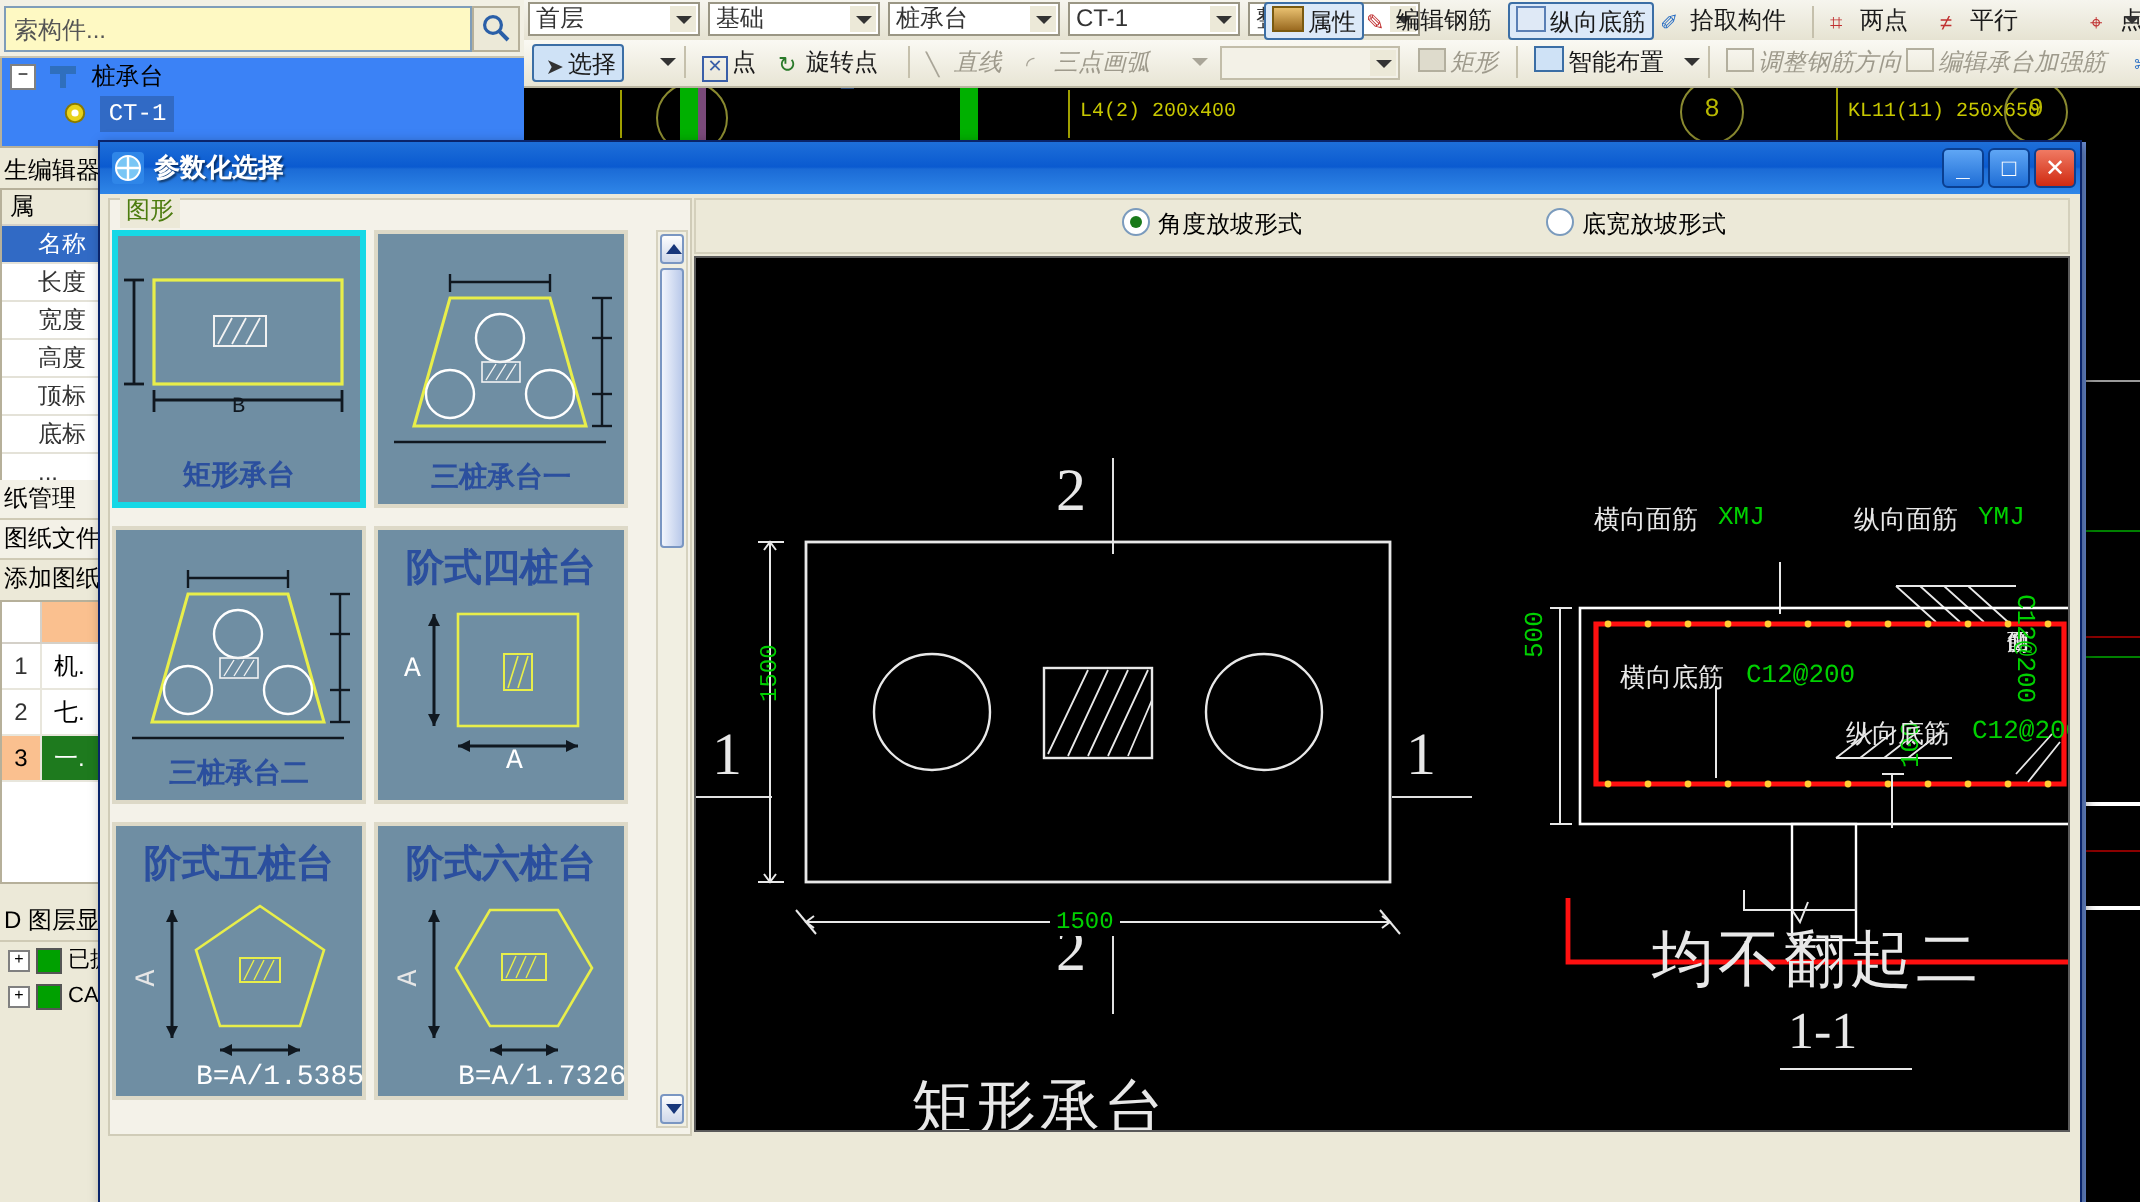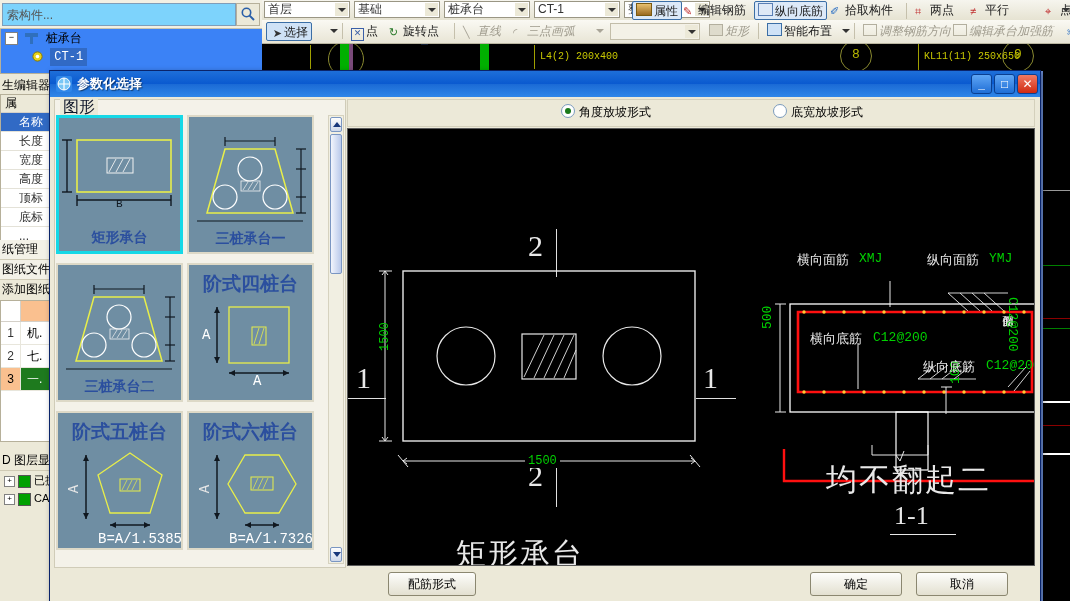--- a/index.html
+++ b/index.html
@@ -9,21 +9,21 @@
     font-family:"Liberation Sans","DejaVu Sans",sans-serif;
     font-size:12px;
     -webkit-font-smoothing:none;
   }
   
   #app-bg{position:absolute;inset:0;background:#ece9d8;}
 
   
   #left-panel{position:absolute;left:0;top:0;width:262px;height:601px;background:#ece9d8;}
   #search-row{position:absolute;left:0;top:0;width:262px;height:28px;background:#f2f0e4;border-bottom:1px solid #c8c4b0;}
-  #search-box{position:absolute;left:2px;top:3px;width:232px;height:21px;background:#7dd3fc;border:1px solid #7f9db9;}
+  #search-box{position:absolute;left:2px;top:3px;width:232px;height:21px;background:#fef9c3;border:1px solid #7f9db9;}
   #search-box .ph{position:absolute;left:4px;top:3px;color:#555;font-size:12px;}
   #search-btn{position:absolute;left:236px;top:3px;width:22px;height:21px;background:#ece9d8;border:1px solid #b6b09a;}
   #search-btn svg{position:absolute;left:3px;top:2px;}
 
   #tree{position:absolute;left:0;top:29px;width:262px;height:44px;background:#3b82f6;border:1px solid #b6b09a;border-top:none;}
   .tree-row{position:relative;height:18px;line-height:18px;font-size:12px;color:#000;white-space:nowrap;}
   .tree-row.lvl1{padding-left:4px;}
   .tree-row.lvl2{padding-left:30px;}
   .tree-sel{background:#316ac5;color:#fff;display:inline-block;padding:0 4px;font-family:"Liberation Mono",monospace;font-size:12px;}
   .expander{display:inline-block;width:11px;height:11px;border:1px solid #808080;background:#fff;
@@ -100,21 +100,21 @@
      text-shadow:1px 1px 1px rgba(0,0,0,.5);}
   #dlg-title .dicon{position:absolute;left:6px;top:5px;width:16px;height:16px;background:#2f86e8;border-radius:2px;}
   .wbtn{position:absolute;top:3px;width:21px;height:20px;border:1px solid #0a3f91;border-radius:3px;box-sizing:border-box;}
   .wbtn.min{left:921px;background:linear-gradient(#5fa6f5,#1f6ed6);}
   .wbtn.max{left:944px;background:linear-gradient(#5fa6f5,#1f6ed6);}
   .wbtn.cls{left:967px;background:linear-gradient(#f07a63,#d02a11);}
   .wbtn .g{position:absolute;color:#fff;font-size:12px;left:0;top:0;width:100%;text-align:center;line-height:18px;font-weight:bold;}
 
   
   #gal-group{position:absolute;left:4px;top:28px;width:290px;height:467px;border:1px solid #d0ccb8;background:#f4f2e9;}
-  #gal-label{position:absolute;left:10px;top:26px;background:#ece9d8;padding:0 3px;font-size:16px;color:#0f172a;}
+  #gal-label{position:absolute;left:10px;top:26px;background:#ece9d8;padding:0 3px;font-size:12px;color:#4d7c0f;}
   #gal{position:absolute;left:6px;top:44px;width:270px;height:449px;overflow:hidden;}
   .thumb{position:absolute;width:127px;height:139px;background:#6f8ea3;border:2px solid #ddd9c7;box-sizing:border-box;}
   .thumb.sel{border:3px solid #16d8e6;}
   .thumb .cap{position:absolute;left:0;bottom:4px;width:100%;text-align:center;color:#2b4f9e;
      font-size:14px;font-weight:bold;}
   .thumb .big{position:absolute;left:0;top:6px;width:100%;text-align:center;color:#2b4f9e;font-size:19px;font-weight:bold;}
   .thumb .frm{position:absolute;color:#e8e8e8;font-family:"Liberation Mono",monospace;font-size:9px;}
   #gal-scroll{position:absolute;left:278px;top:44px;width:16px;height:449px;background:#f1efe2;border:1px solid #d6d2bf;box-sizing:border-box;}
   #gal-scroll .sb{position:absolute;left:1px;width:12px;height:15px;background:linear-gradient(#fdfdfd,#cfd8ea);
       border:1px solid #7a96c2;box-sizing:border-box;border-radius:2px;}
@@ -621,18 +621,13 @@
     <span class="cw" style="left:575px;top:229px;font-size:13px;font-family:'Liberation Sans',sans-serif;">纵向底筋</span>
     <span class="cg" style="left:638px;top:229px;font-size:13px;">C12@200</span>
     <span class="cw" style="left:652px;top:178px;font-size:11px;writing-mode:vertical-rl;font-family:'Liberation Sans',sans-serif;">侧面筋</span>
     <span class="cg" style="left:672px;top:168px;font-size:13px;transform:rotate(90deg);transform-origin:left top;">C12@200</span>
 
     <span class="cn" style="left:478px;top:330px;font-size:31px;letter-spacing:2px;">均不翻起二</span>
     <span class="cn" style="left:546px;top:372px;font-size:26px;">1-1</span>
     <div style="position:absolute;left:542px;top:405px;width:66px;height:1px;background:#e8e8e8;"></div>
   </div>
 
-  <div id="dlg-foot">
-    <div class="btn" style="left:338px;top:4px;width:88px;">配筋形式</div>
-    <div class="btn" style="left:760px;top:4px;width:92px;">确定</div>
-    <div class="btn" style="left:866px;top:4px;width:92px;">取消</div>
-  </div>
 </div>
 
 </body></html>

